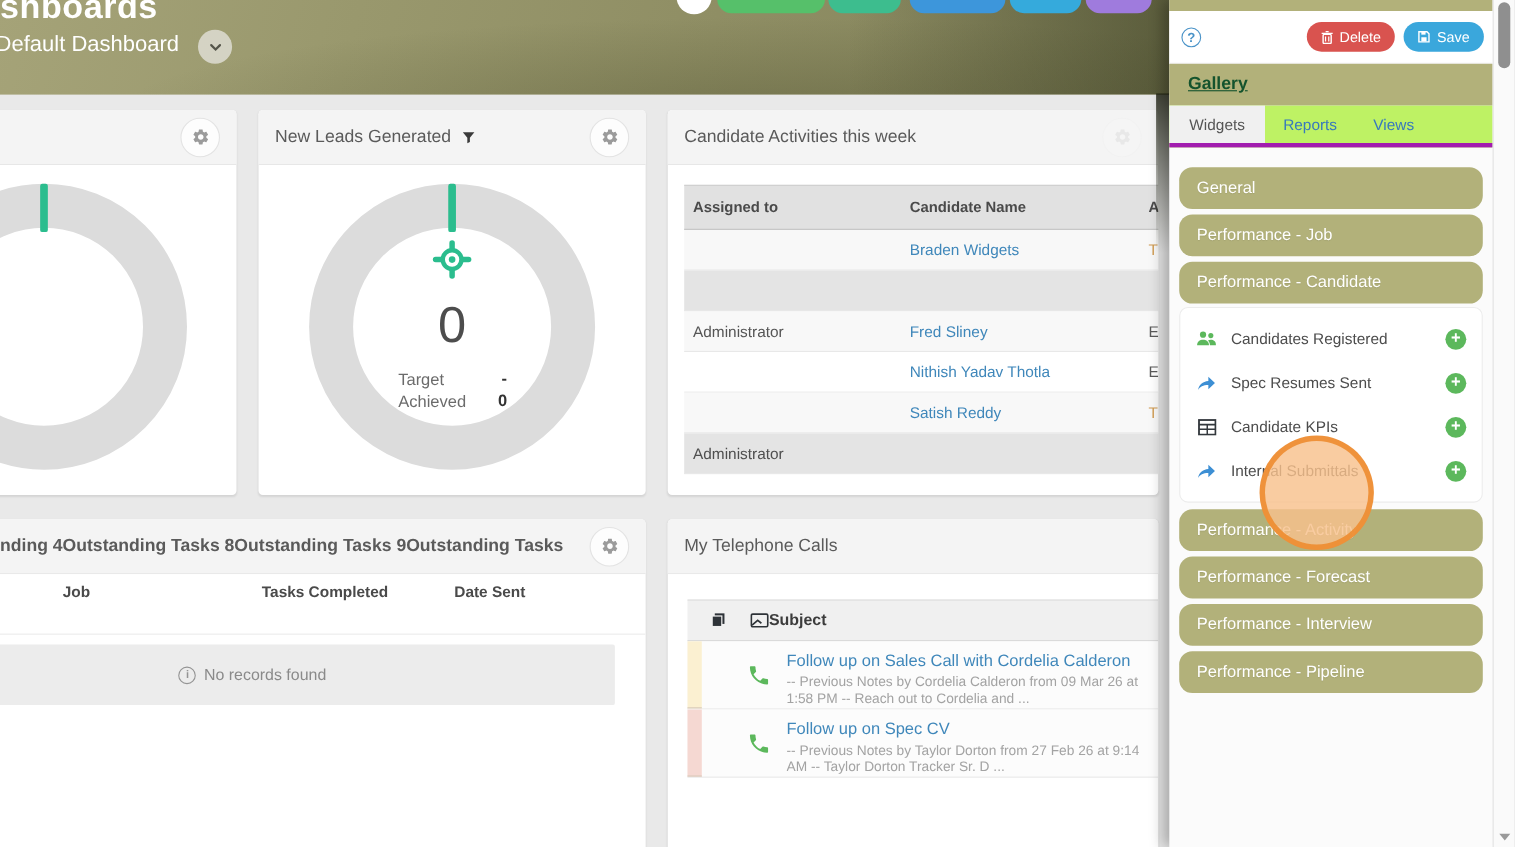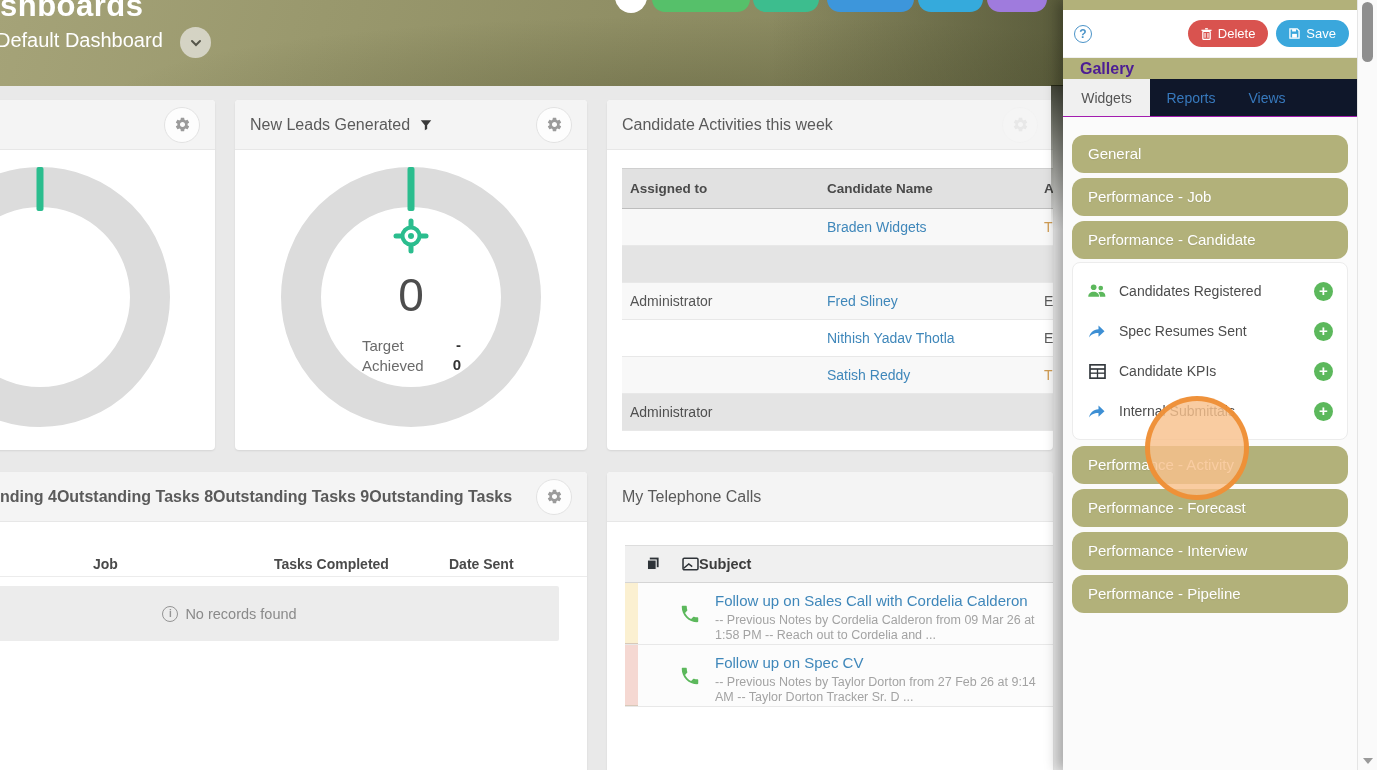--- a/index.html
+++ b/index.html
@@ -52,21 +52,21 @@
   .act-row { display:flex; height:37px; align-items:center; border-bottom:1px solid #e8e8e8; color:#555; }
   .c1 { width:197px; padding-left:8px; flex:none; }
   .c2 { width:220px; padding-left:8px; flex:none; }
   .c3 { width:40px; padding-left:5px; flex:none; font-weight:400; }
   .bg-a { background:#f8f8f8; } .bg-b { background:#fff; }
   .row-group { background:#e4e4e4; color:#4f4f4f; }
   a.lnk { color:var(--link-blue); text-decoration:none; cursor:pointer; }
 
   
   #tasks-head-title { white-space:nowrap; position:absolute; left:150px; top:16px; color:#5a5a5a; font-size:16px;font-weight:bold; }
-  .tth { position:absolute; top:34px; font-size:14px; font-weight:700; color:#4a4a4a;margin-left:36px; }
+  .tth { position:absolute; top:8px; font-size:14px; font-weight:700; color:#4a4a4a; }
   #tasks-divider { position:absolute; left:0; top:54px; width:737px; border-bottom:1px solid #ececec; }
   #no-records { position:absolute; left:50px; top:64px; width:659px; height:55px; background:#ececec;
     border-radius:2px; display:flex; align-items:center; justify-content:center; color:#8a8a8a; font-size:14.5px; gap:7px; }
   .info-circ { width:16px; height:16px; border:1.4px solid #949494; border-radius:50%; display:inline-flex;
     align-items:center; justify-content:center; font-size:10px; font-weight:700; color:#949494; font-style:normal; }
 
   
   #calls-table { position:absolute; left:18px; top:23px; width:428px; }
   #calls-hrow { display:flex; align-items:center; height:38px; background:#f0f0f0;
     border-top:1px solid #ddd; border-bottom:1px solid #d5d5d5; font-size:14.5px; font-weight:700; color:#3c3c3c; }
@@ -88,23 +88,23 @@
     box-shadow:-6px 0 12px rgba(0,0,0,.28); z-index:6; }
   #panel-topstrip { height:10px; background:var(--accent-olive); }
   #panel-toolbar { height:48px; background:#fff; border-bottom:1px solid #f0f0f0; display:flex;
     align-items:center; padding:0 8px; gap:8px; }
   #help-icon { width:18px; height:18px; border:1.6px solid #4a93c8; border-radius:50%; color:#4a93c8;
     font-size:12px; font-weight:700; display:flex; align-items:center; justify-content:center; margin-left:3px; }
   .btn { height:27px; border:none; border-radius:14px; color:#fff; font-size:13px;
     font-family:inherit; display:flex; align-items:center; gap:6px; padding:0 13px; cursor:pointer; }
   #btn-delete { background:var(--button-delete); margin-left:auto; }
   #btn-save { background:var(--button-save); }
-  #gallery-bar { height:21px; background:var(--accent-olive); color:#4c1d95; font-size:16px; font-weight:700;
-    display:flex; align-items:center; padding-left:17px; }
-  #tabs { height:38px; background:#0f172a; display:flex; border-bottom:1px solid #a21caf; }
+  #gallery-bar { height:38px; background:var(--accent-olive); color:#14532d; font-size:16px; font-weight:700;
+    display:flex; align-items:center; padding-left:17px;text-decoration:underline; }
+  #tabs { height:38px; background:#bef264; display:flex; border-bottom:4px solid #a21caf; }
   .tab { display:flex; align-items:center; justify-content:center; font-size:14px; color:#3779bd; cursor:pointer; }
   .tab.active { background:#f0f0f0; color:#555; }
   #tab-widgets { width:87px; } #tab-reports { width:82px; } #tab-views { width:70px; }
   #sections { padding:18px 9px 0 9px; }
   .sec-bar { height:38px; background:var(--accent-olive); border-radius:12px; color:#fff; font-size:15px;
     line-height:38px; padding-left:16px; margin-bottom:5px; cursor:pointer;
     text-shadow:0 1px 1px rgba(0,0,0,.08); }
   #sec-items { background:#fff; border:1px solid #ececec; border-radius:8px; margin:-2px 0 6px 0; padding:8px 0; }
   .g-item { height:40px; display:flex; align-items:center; padding:0 14px; }
   .g-item .ico { width:20px; display:flex; justify-content:center; flex:none; }

